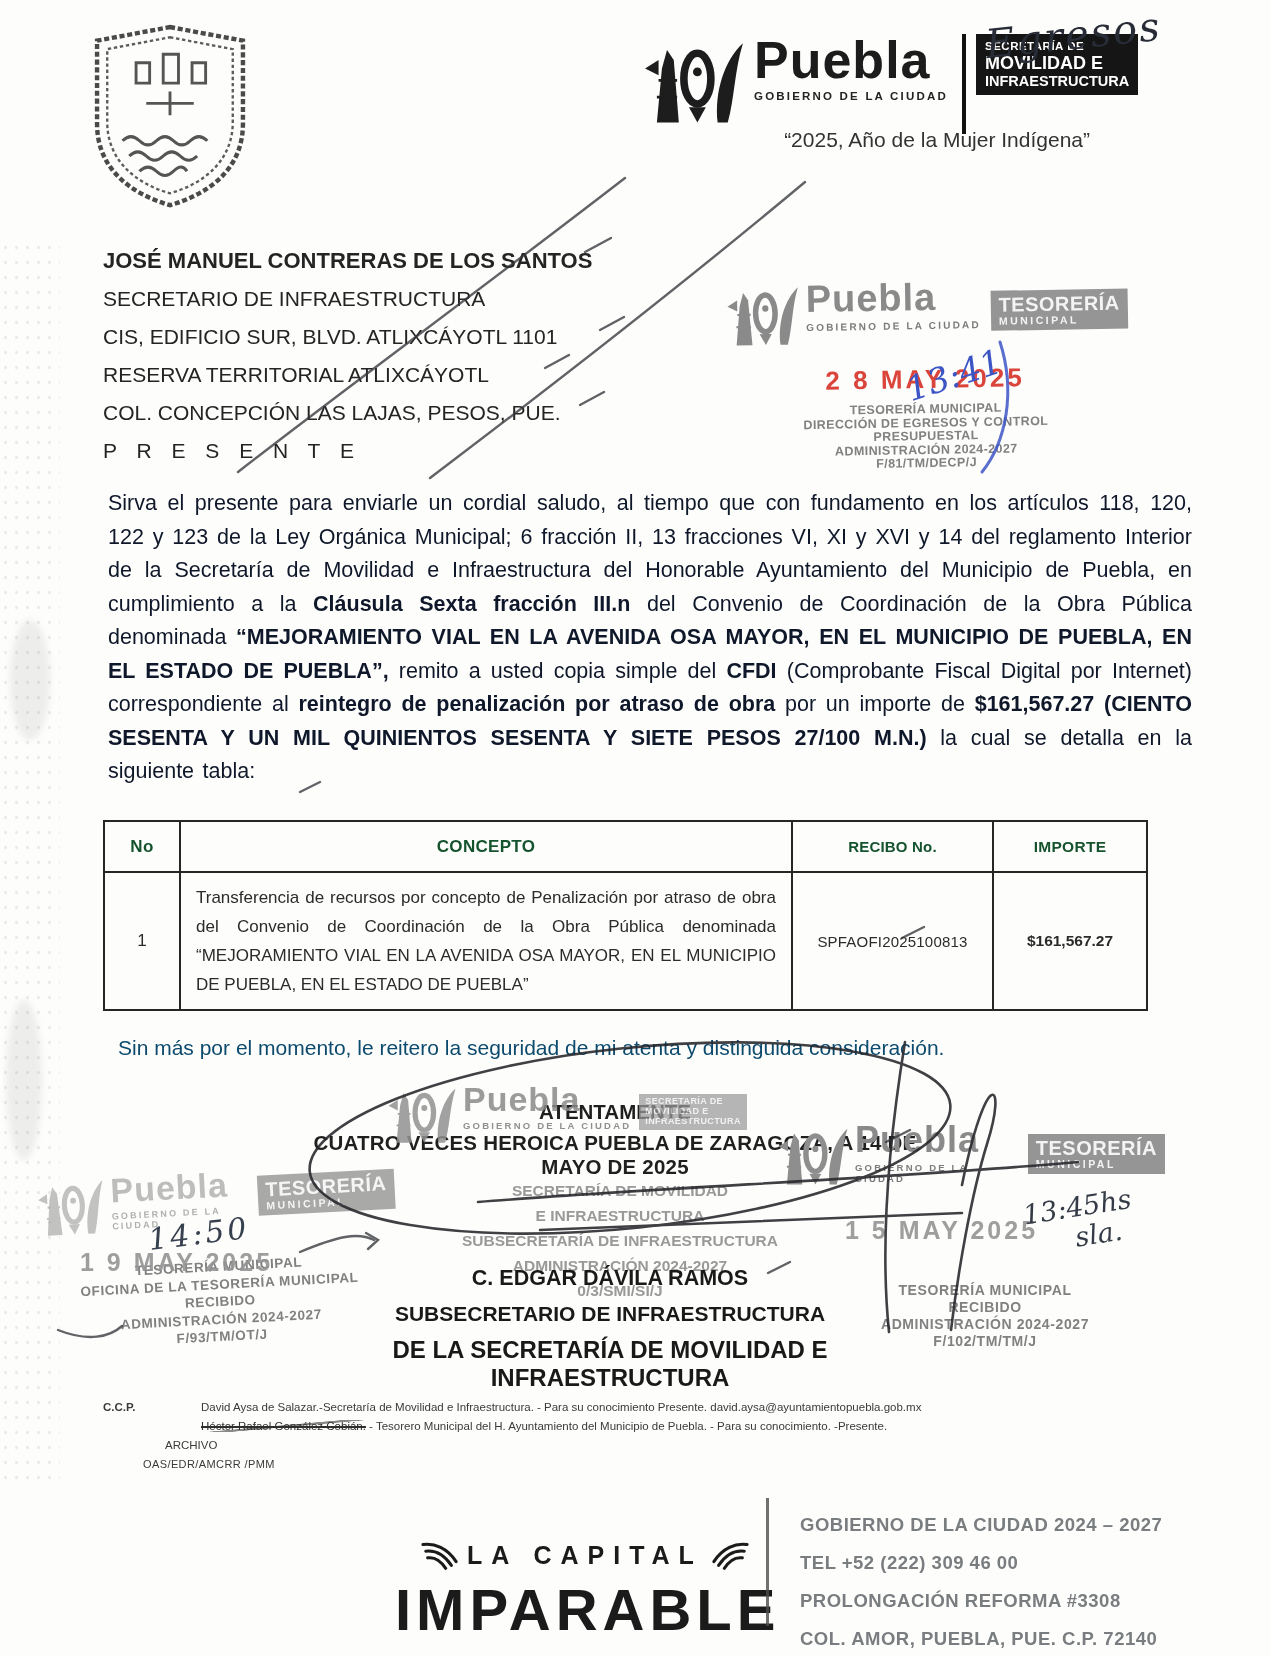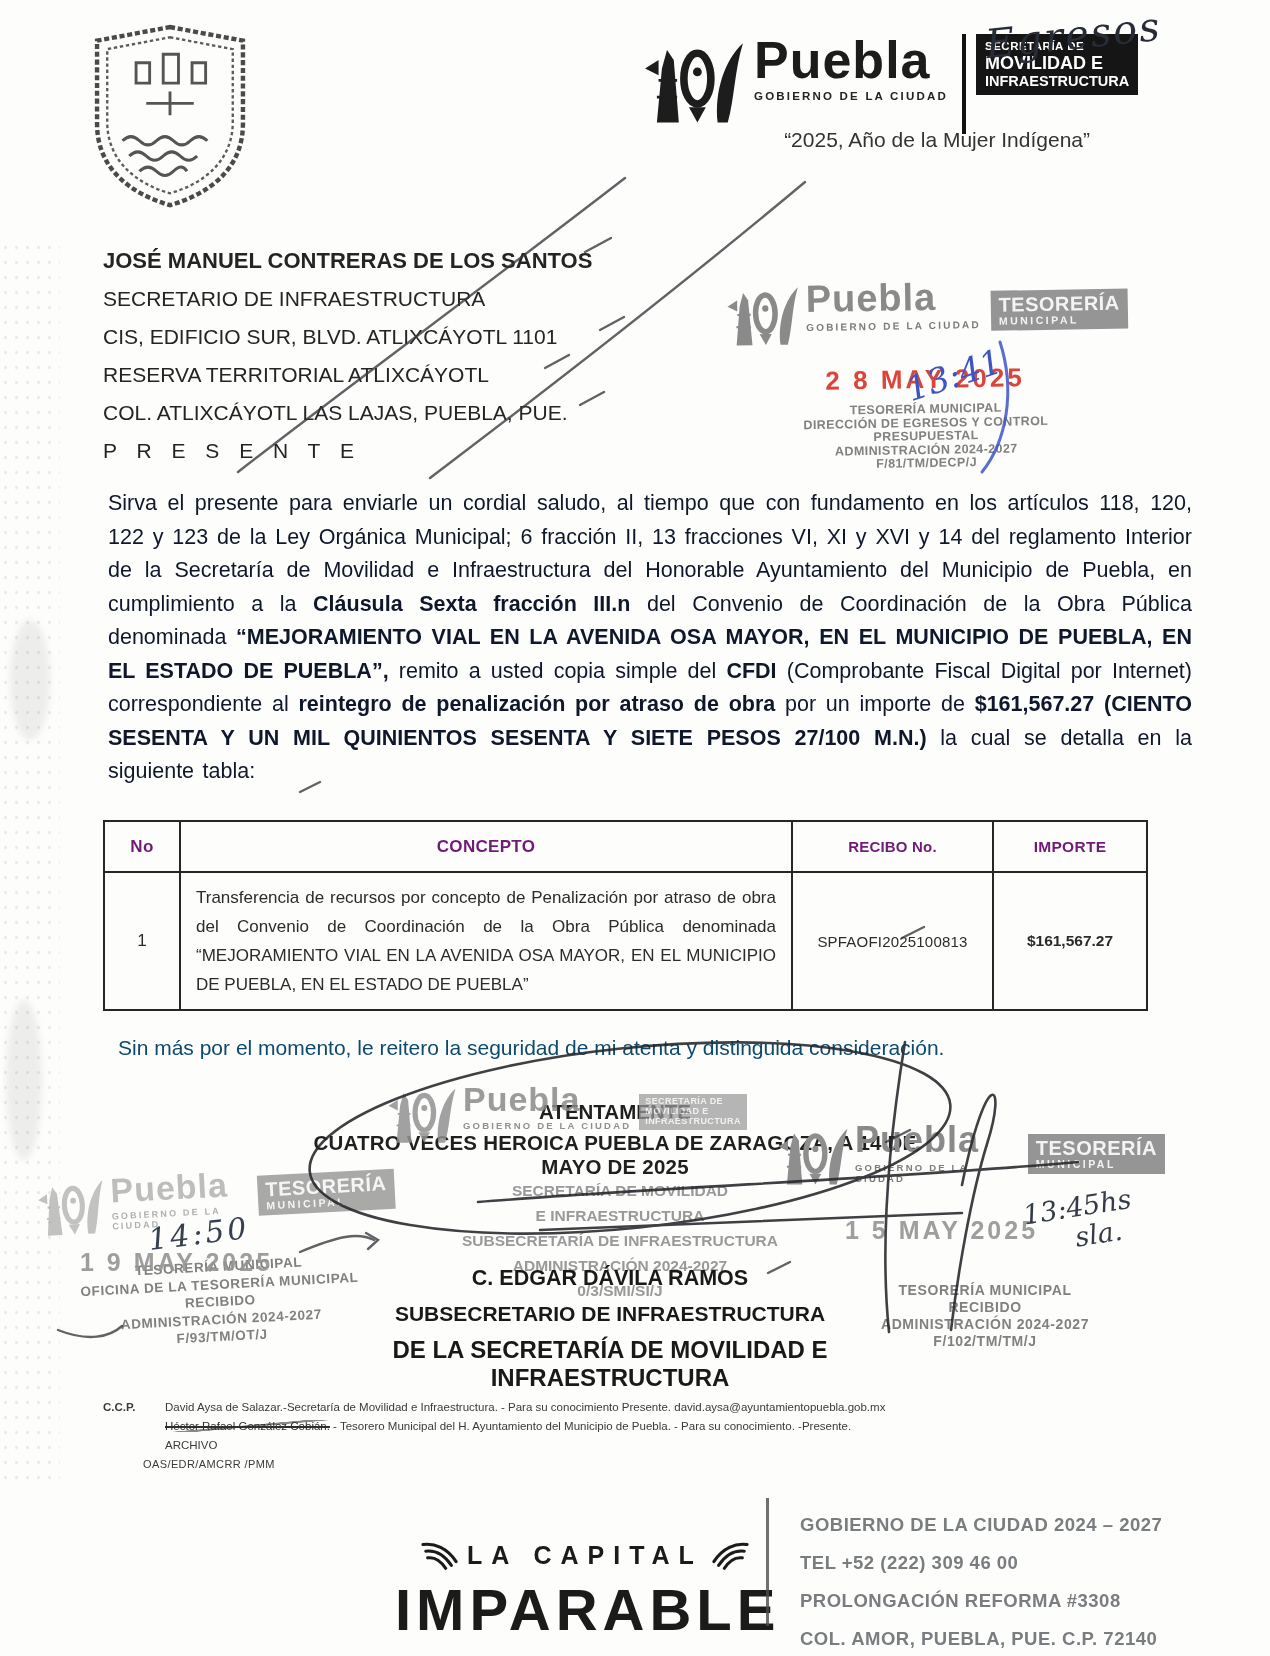--- a/index.html
+++ b/index.html
@@ -62,21 +62,21 @@
   .hand-1341{left:905px; top:355px; font-size:34px; color:#3c55c5; transform:rotate(-18deg);}
 
   
   .bodytext{left:108px; top:487px; width:1084px; font-size:21.5px; line-height:33.5px;
     text-align:justify; color:#0f172a; word-spacing:2.5px;}
 
   
   .tblwrap{left:103px; top:820px; width:983px;}
   table{border-collapse:collapse; width:100%; table-layout:fixed;}
   th,td{border:2px solid #262626;}
-  th{font-size:15.5px; padding:6px 4px; letter-spacing:.3px; color:#701a75;}
+  th{font-size:15.5px; padding:6px 4px; letter-spacing:.3px; color:#14532d;}
   td{vertical-align:middle;}
   .c-no{width:66px; text-align:center; font-size:17px;}
   .c-con{width:580px; font-size:17px; line-height:29px; text-align:justify; padding:10px 15px;}
   .c-rec{width:191px; text-align:center; font-size:15px; letter-spacing:.2px;}
   .c-imp{width:144px; text-align:center; font-size:15.5px; font-weight:bold;}
 
   .closing{left:118px; top:1036px; font-size:21px; color:#0c4a6e;}
 
   
   .att{left:295px; top:1100px; width:640px; text-align:center; font-weight:bold; font-size:20.5px; color:#1f1f1f;}
@@ -99,21 +99,21 @@
 
   .st-right{left:775px; top:1122px; width:390px;}
   .st-right .brand{font-size:36px;}
   .st-right .gov{font-size:9.5px;}
   .dt-right{left:845px; top:1216px;}
   .hand-1345{left:1025px; top:1192px; font-size:27px; color:#343b46; transform:rotate(-9deg); line-height:30px;}
   .hand-1345 .sub{margin-left:48px;}
 
   
   .ccp{left:103px; top:1398px; font-size:11.5px; color:#3a3a3a; line-height:19px;}
-  .ccp .row{display:flex;}
+  .ccp .row{display:flex;gap:36px;}
   .ccp .lbl{width:62px; font-weight:bold;}
   .ccp .txt{width:920px;}
   .struck{text-decoration:line-through; text-decoration-thickness:2px; color:#2e2e2e; background:linear-gradient(175deg, transparent 46%, rgba(40,40,40,.55) 48%, rgba(40,40,40,.55) 54%, transparent 56%);}
   .ccp .archivo{margin-left:62px;}
   .ccp .inits{margin-left:40px; font-size:11px; letter-spacing:.4px;}
 
   
   .slogan{left:395px; top:1540px; width:380px; text-align:center; color:#1b1b1b;}
   .slogan .top{display:flex; align-items:center; justify-content:center; gap:8px; font-size:25px; font-weight:bold; letter-spacing:9px;}
   .slogan .bottom{font-size:58px; font-weight:bold; letter-spacing:5px; margin-top:6px;}
@@ -177,21 +177,21 @@
   </div>
 
   <div class="abs hand hand-egresos">Egresos</div>
   <div class="abs motto">“2025, Año de la Mujer Indígena”</div>
 
   <div class="abs recipient">
     <div class="name">JOSÉ MANUEL CONTRERAS DE LOS SANTOS</div>
     <div>SECRETARIO DE INFRAESTRUCTURA</div>
     <div>CIS, EDIFICIO SUR, BLVD. ATLIXCÁYOTL 1101</div>
     <div>RESERVA TERRITORIAL ATLIXCÁYOTL</div>
-    <div>COL. ATLIXCÁYOTL LAS LAJAS, PUEBLA, PUE.</div>
+    <div>COL. CONCEPCIÓN LAS LAJAS, PESOS, PUE.</div>
     <div class="presente">P R E S E N T E</div>
   </div>
 
   <div class="abs stamp st-egresos">
     <div class="logo-row">
       <svg class="logo-glyph" width="78" height="70" viewBox="0 0 64 56" style="color:#8a8a8a">
           <use href="#puebla-glyph"></use>
         </svg>
       <div style="margin-left:4px;">
         <div class="brand">Puebla</div>

